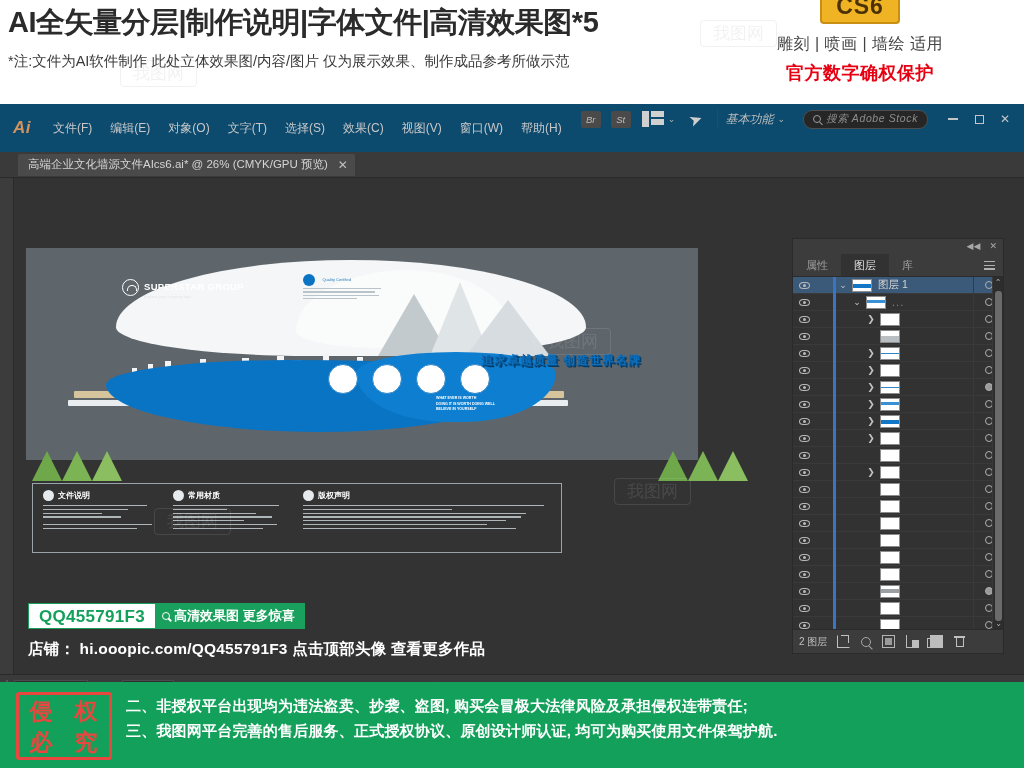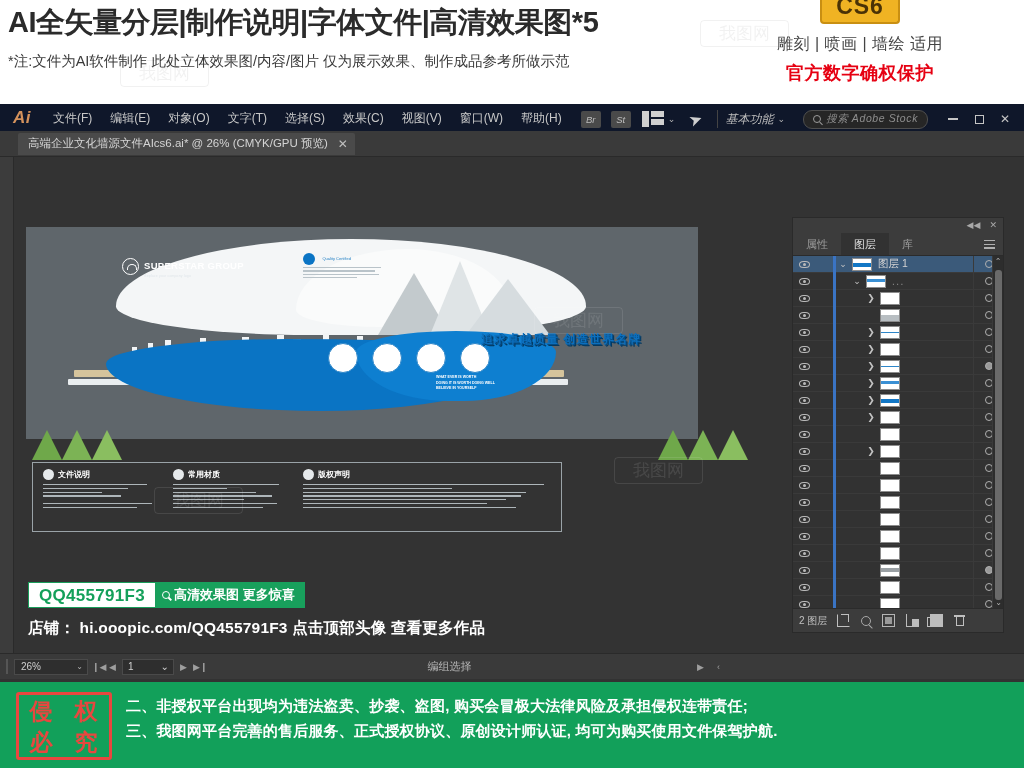--- a/index.html
+++ b/index.html
@@ -45,21 +45,21 @@
   }
 
   
   .ai-window {
     position: absolute; left: 0; top: 104px; width: 1024px; height: 578px;
     background: #323232;
   }
 
   
   .menubar {
-    position: relative; height: 27px; background: #0f172a;
+    position: relative; height: 48px; background: #0c4a6e;
     display: flex; align-items: center;
   }
   .ai-logo {
     width: 44px; text-align: center; color: #d4925c;
     font-size: 17px; font-weight: 700; font-style: italic;
     letter-spacing: 0.5px;
   }
   .menu-item {
     color: #c8c8c8; font-size: 12px; padding: 0 9px;
     line-height: 30px; white-space: nowrap; cursor: default;
@@ -466,21 +466,21 @@
   .foot-line {
     color: #ffffff; font-size: 15px; font-weight: 700;
     line-height: 25px; white-space: nowrap; letter-spacing: 0.2px;
   }
 
   
   .wm {
     position: absolute; color: rgba(255,255,255,0.10); font-size: 17px;
     font-weight: 400; pointer-events: none; user-select: none;
     border: 1.6px solid rgba(255,255,255,0.10); border-radius: 4px;
-    padding: 1px 18px;
+    padding: 1px 12px;
   }
   .wm.dark { color: rgba(0,0,0,0.055); border-color: rgba(0,0,0,0.055); }
 </style>
 </head>
 <body>
 
 <div id="page">
 
   <div class="promo">
     <div class="promo-left">

